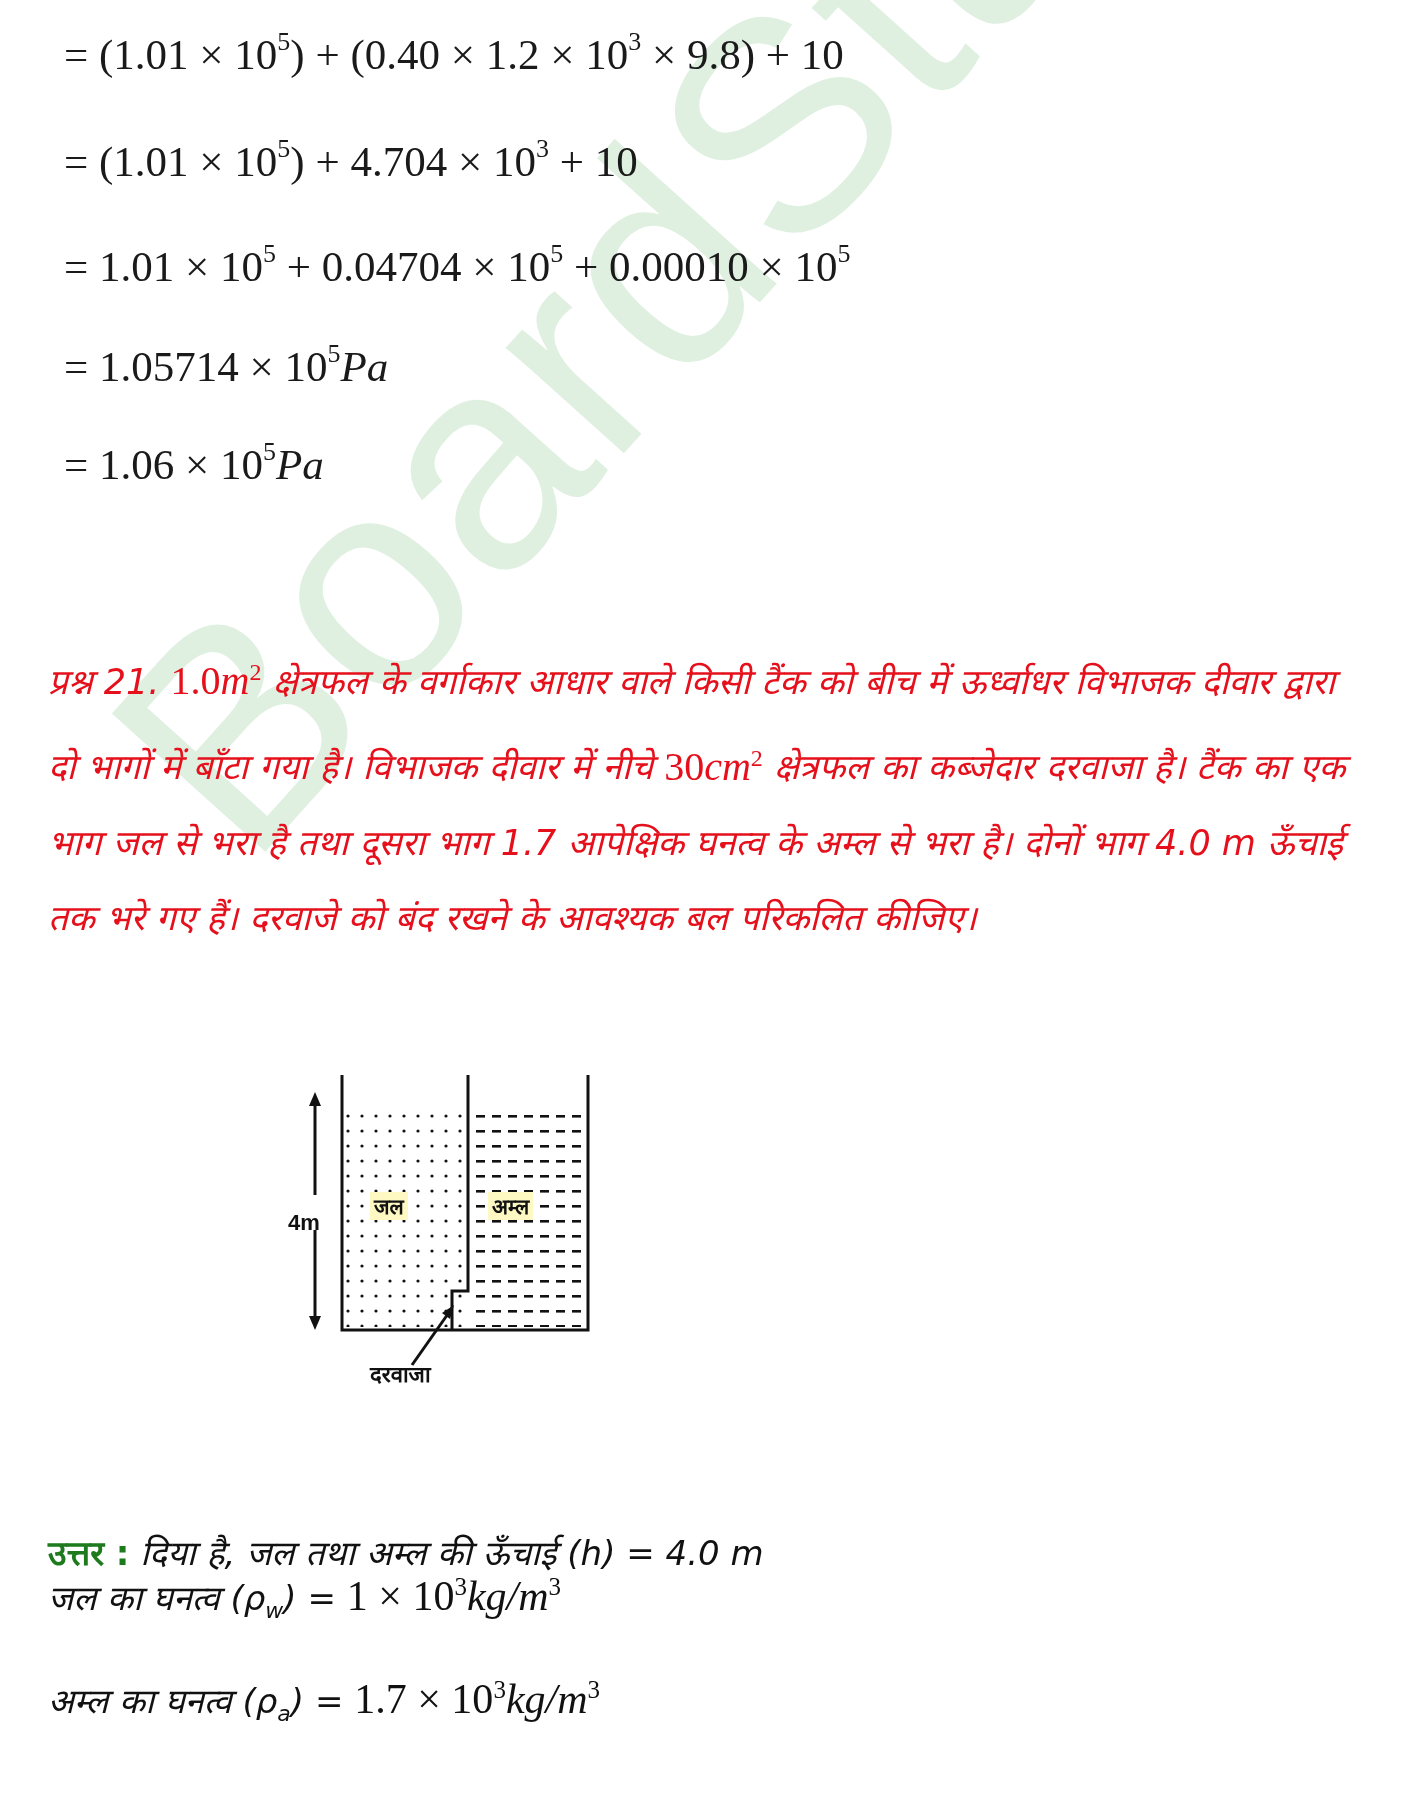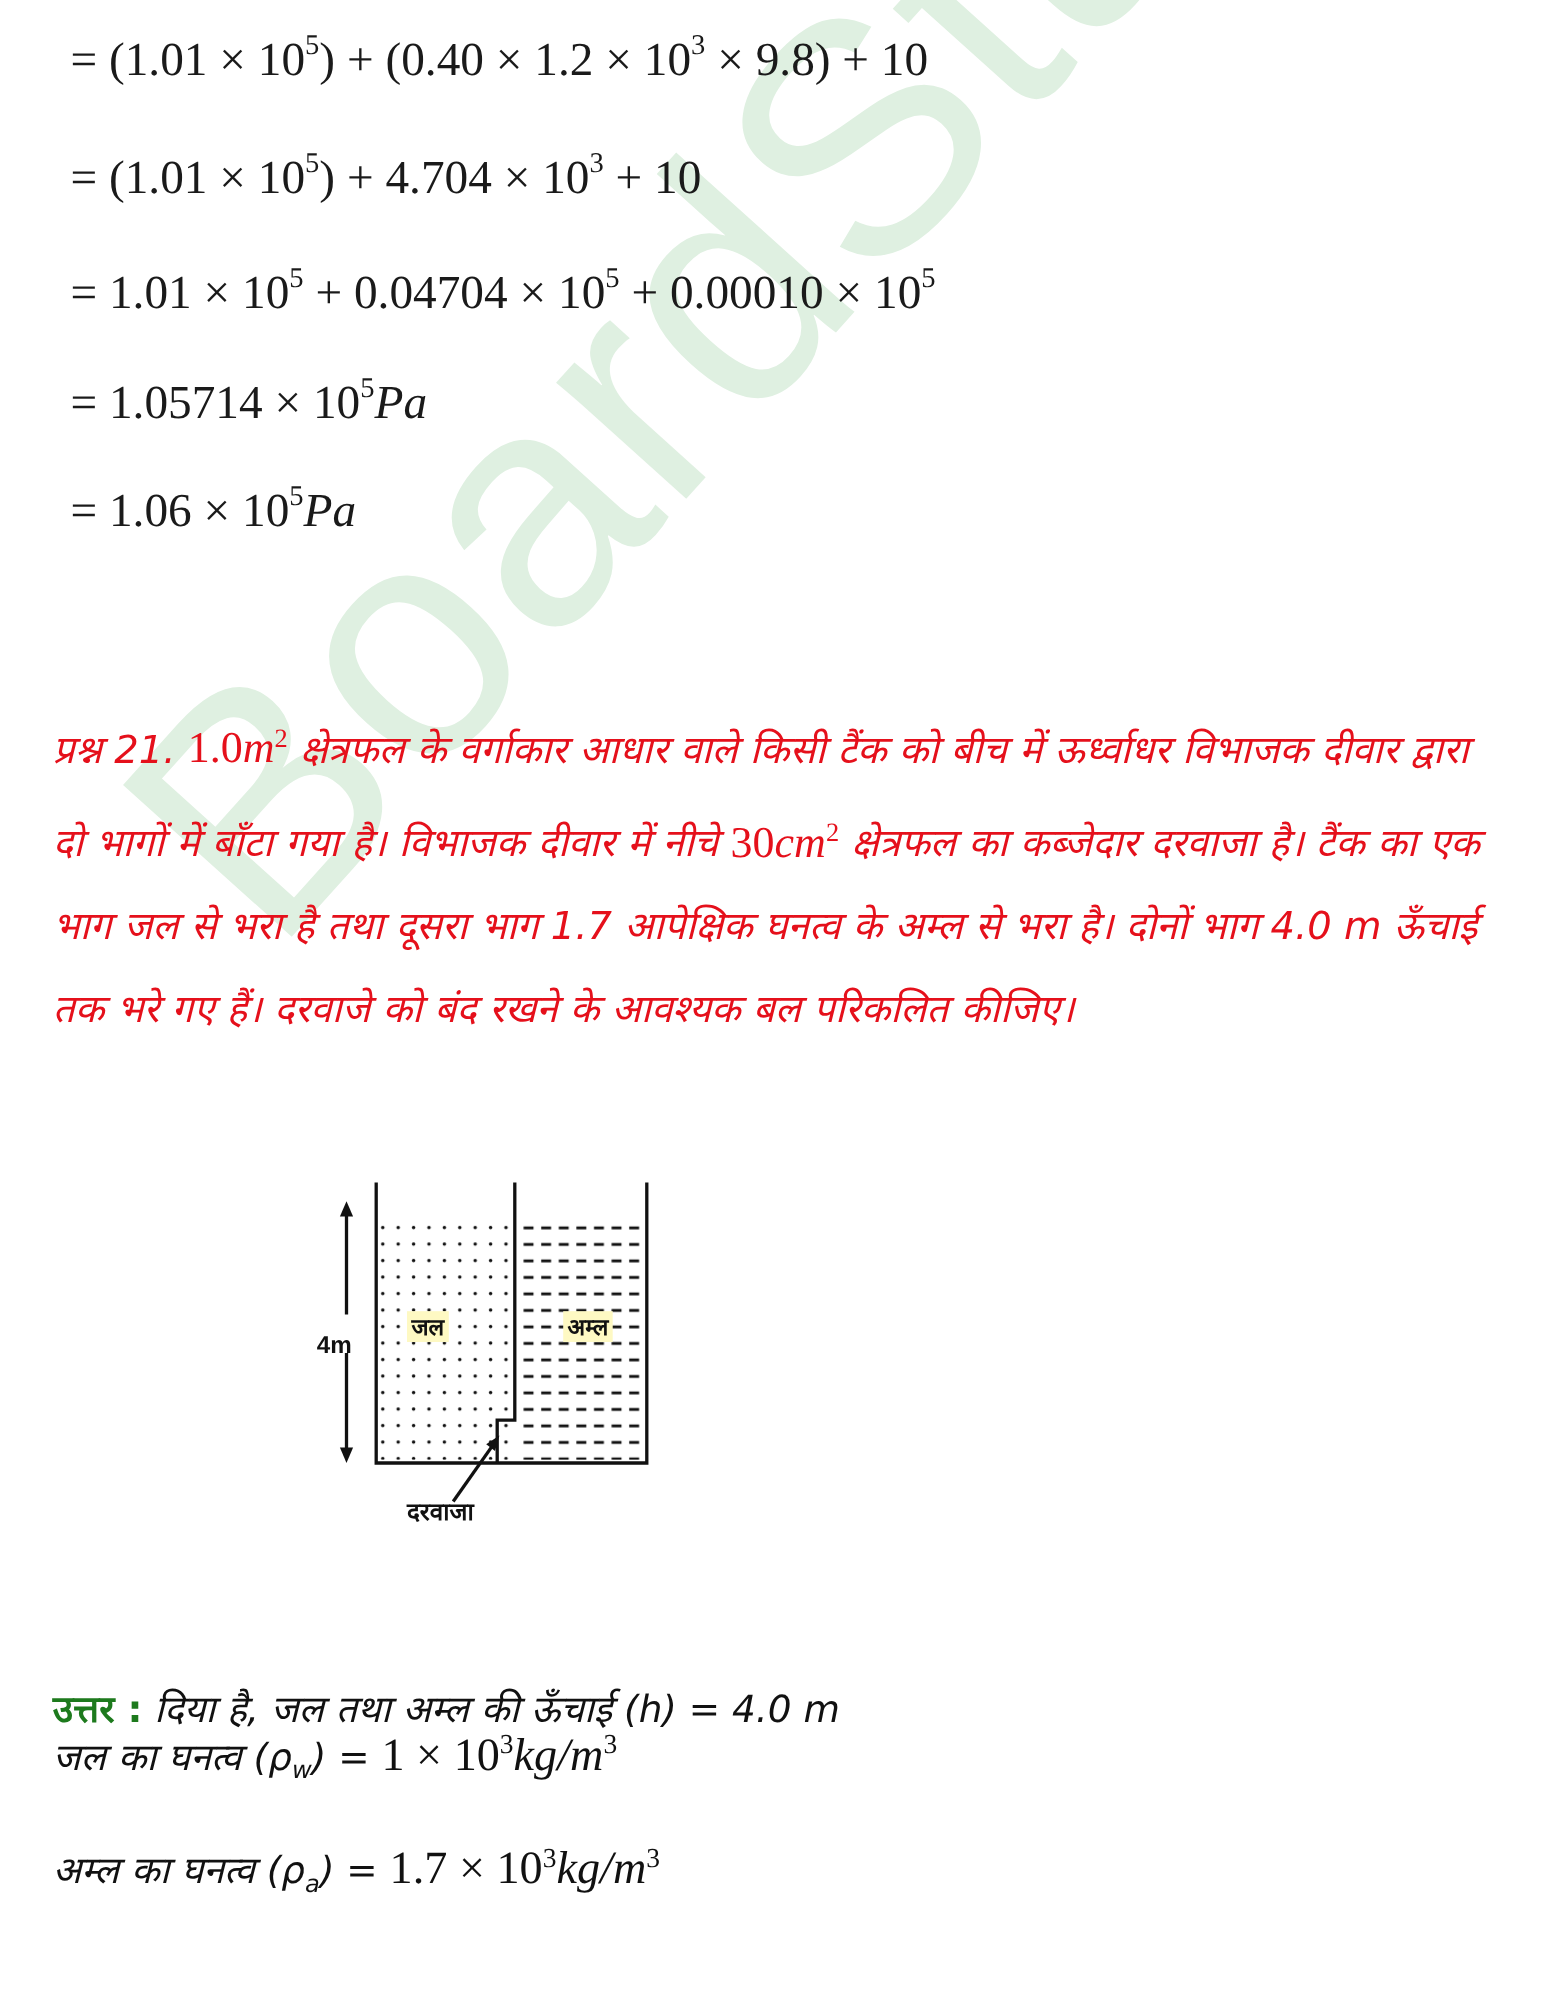--- a/index.html
+++ b/index.html
@@ -103,21 +103,21 @@
       <line x1="-20" y1="40" x2="-20" y2="252" stroke="#111" stroke-width="3"></line>
     </svg>
     <svg width="30" height="250" style="position:absolute;left:-30px;top:25px;">
       <line x1="15" y1="12" x2="15" y2="105" stroke="#111" stroke-width="3"></line>
       <line x1="15" y1="140" x2="15" y2="230" stroke="#111" stroke-width="3"></line>
       <polygon points="15,2 9,16 21,16" fill="#111"></polygon>
       <polygon points="15,240 9,226 21,226" fill="#111"></polygon>
     </svg>
     <div class="label-4m" style="left:-42px;">4m</div>
     <div class="water" style="left:40px;">जल</div>
-    <div class="acid" style="left:182px;">अम्ल</div>
+    <div class="acid" style="left:158px;">अम्ल</div>
     <div class="door" style="left:40px;">दरवाजा</div>
   </div>
 
   <div class="answer" style="top:1498px;margin-top:31px;">
     <span class="lbl">उत्तर :</span>
     <span>दिया है, जल तथा अम्ल की ऊँचाई (h) = 4.0 m</span>
   </div>
   <div class="answer" style="top:1572px;">
     <span>जल का घनत्व (ρ</span><sub>w</sub><span>) = </span>
     <span class="math"><span>1 × 10</span><sup>3</sup><i>kg/m</i><sup>3</sup></span>

